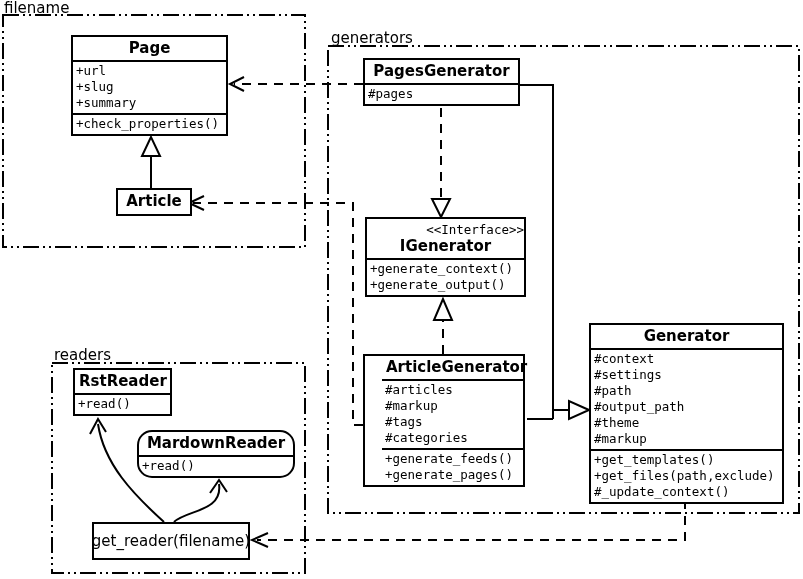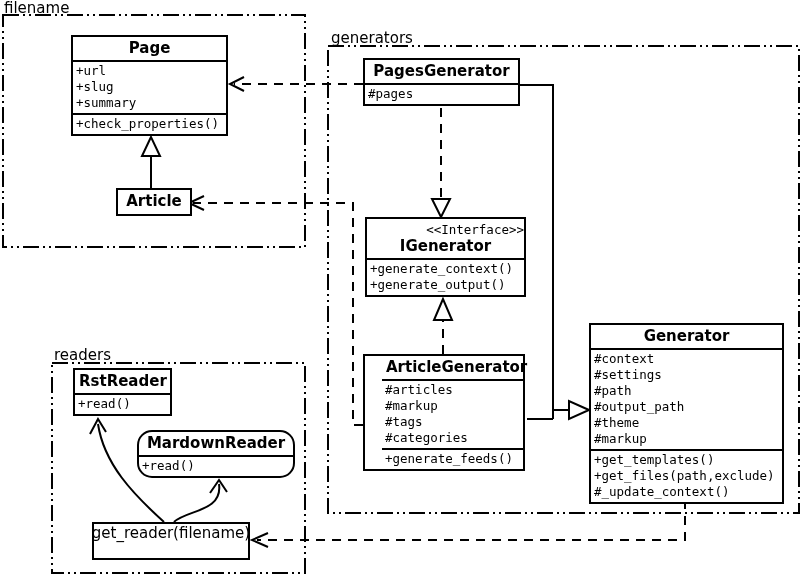--- a/index.html
+++ b/index.html
@@ -10,21 +10,21 @@
   .dash{stroke-dasharray:9 7;}
   .pkg{stroke:#000;stroke-width:2;fill:none;stroke-dasharray:16 4 2 4 2 4;}
   .tri{fill:#fff;stroke:#000;stroke-width:2;stroke-linejoin:miter;}
   .pkg-label{position:absolute;font:15px "DejaVu Sans",sans-serif;line-height:15px;white-space:nowrap;}
   .uml-class{position:absolute;background:#fff;border:2px solid #000;box-sizing:border-box;}
   .cls-title{font:bold 15px "DejaVu Sans",sans-serif;text-align:center;line-height:19px;padding:2px 4px;white-space:nowrap;}
   .cls-sec{border-top:2px solid #000;padding:1px 0 2px 0;}
   .cls-row{font:12.5px "DejaVu Sans Mono",monospace;line-height:16px;padding:0 3px;white-space:pre;}
   .stereo{font:12.5px "DejaVu Sans Mono",monospace;text-align:right;line-height:15px;padding-top:3px;white-space:nowrap;}
   .plain-box{position:absolute;background:#fff;border:2px solid #000;box-sizing:border-box;
-             display:flex;justify-content:center;
+             display:flex;align-items:center;justify-content:center;
              font:15px "DejaVu Sans",sans-serif;white-space:nowrap;}
 </style>
 </head>
 <body>
 
 <div id="canvas">
 
   <svg id="lines" viewBox="0 0 803 579" xmlns="http://www.w3.org/2000/svg">
 
     <rect class="pkg" x="3" y="15" width="302" height="232"></rect>
@@ -120,20 +120,21 @@
   <div class="uml-class" style="left:363px;top:354px;width:162px;padding-left:17px;">
     <div class="cls-title">ArticleGenerator</div>
     <div class="cls-sec">
       <div class="cls-row">#articles</div>
       <div class="cls-row">#markup</div>
       <div class="cls-row">#tags</div>
       <div class="cls-row">#categories</div>
     </div>
     <div class="cls-sec">
       <div class="cls-row">+generate_feeds()</div>
+      <div class="cls-row">+generate_pages()</div>
     </div>
   </div>
 
   <div class="uml-class" style="left:589px;top:323px;width:195px;">
     <div class="cls-title">Generator</div>
     <div class="cls-sec">
       <div class="cls-row">#context</div>
       <div class="cls-row">#settings</div>
       <div class="cls-row">#path</div>
       <div class="cls-row">#output_path</div>

